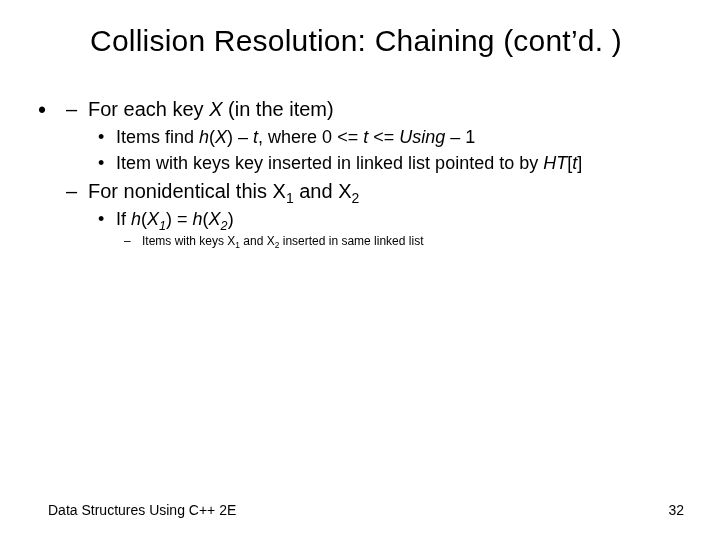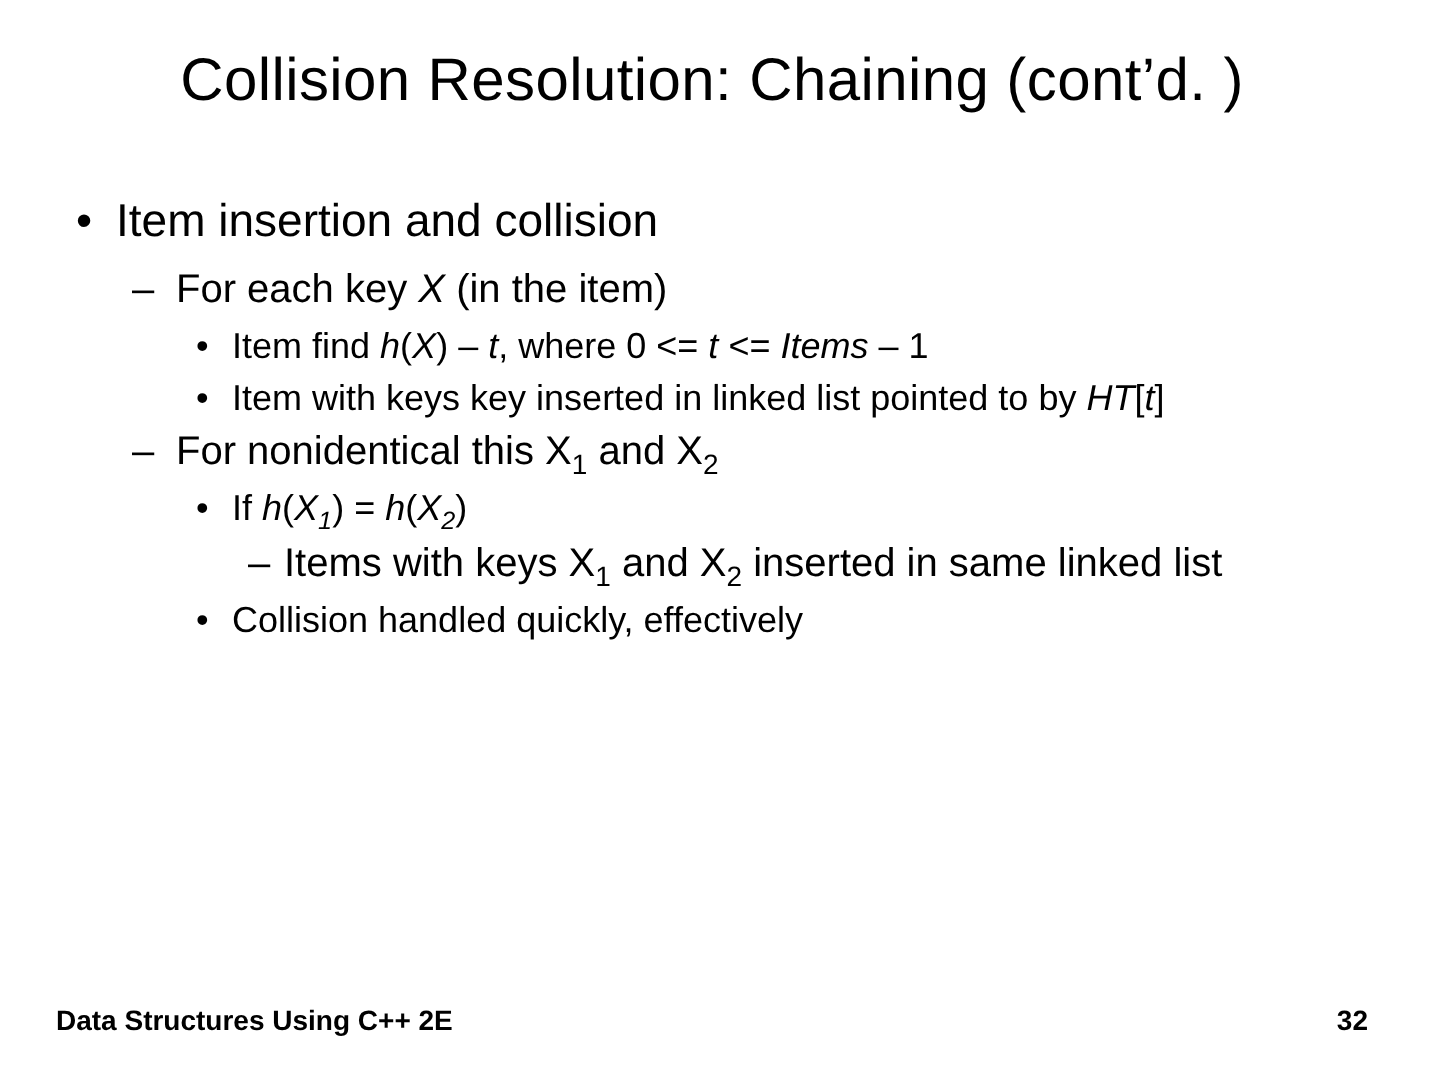--- a/index.html
+++ b/index.html
@@ -69,80 +69,75 @@
   .lvl3 > li::before {
     content: "•";
     position: absolute;
     left: 10px;
     top: 0;
   }
   .lvl4 {
     margin-top: 2px;
   }
   .lvl4 > li {
-    font-size: 20px;
+    font-size: 12px;
     padding-left: 26px;
     position: relative;
     line-height: 1.35;
   }
   .lvl4 > li::before {
     content: "–";
     position: absolute;
     left: 8px;
     top: 0;
   }
   .i { font-style: italic; }
   .sub { font-size: 0.7em; vertical-align: sub; line-height: 0; }
   .footer {
     position: absolute;
     bottom: 22px;
-    left: 28px;
+    left: 48px;
     right: 36px;
     display: flex;
     justify-content: space-between;
     font-size: 14px;
     color: #000;
-    font-weight: bold;
   }
 </style>
 </head>
 <body>
 
 <div class="slide">
   <h1 class="title">Collision Resolution: Chaining (cont’d. )</h1>
 
   <ul class="lvl1">
     <li>
-      <span>Item insertion and collision</span>
       <ul class="lvl2">
         <li>
           <span>For each key </span><span class="i">X</span><span> (in the item)</span>
           <ul class="lvl3">
             <li>
-              <span>Item find </span><span class="i">h</span><span>(</span><span class="i">X</span><span>)</span><span> – </span><span class="i">t</span><span>, where 0 &lt;= </span><span class="i">t</span><span> &lt;= </span><span class="i">Items</span><span> – 1</span>
+              <span>Items find </span><span class="i">h</span><span>(</span><span class="i">X</span><span>)</span><span> – </span><span class="i">t</span><span>, where 0 &lt;= </span><span class="i">t</span><span> &lt;= </span><span class="i">Using</span><span> – 1</span>
             </li>
             <li>
               <span>Item with keys key inserted in linked list pointed to by </span><span class="i">HT</span><span>[</span><span class="i">t</span><span>]</span>
             </li>
           </ul>
         </li>
         <li>
           <span>For nonidentical this X</span><span class="sub">1</span><span> and X</span><span class="sub">2</span>
           <ul class="lvl3">
             <li>
               <span>If </span><span class="i">h</span><span>(</span><span class="i">X</span><span class="i sub">1</span><span>)</span><span> = </span><span class="i">h</span><span>(</span><span class="i">X</span><span class="i sub">2</span><span>)</span>
               <ul class="lvl4">
                 <li>
                   <span>Items with keys X</span><span class="sub">1</span><span> and X</span><span class="sub">2</span><span> inserted in same linked list</span>
                 </li>
               </ul>
             </li>
-            <li>
-              <span>Collision handled quickly, effectively</span>
-            </li>
           </ul>
         </li>
       </ul>
     </li>
   </ul>
 
   <div class="footer">
     <span>Data Structures Using C++ 2E</span>
     <span>32</span>
   </div>

